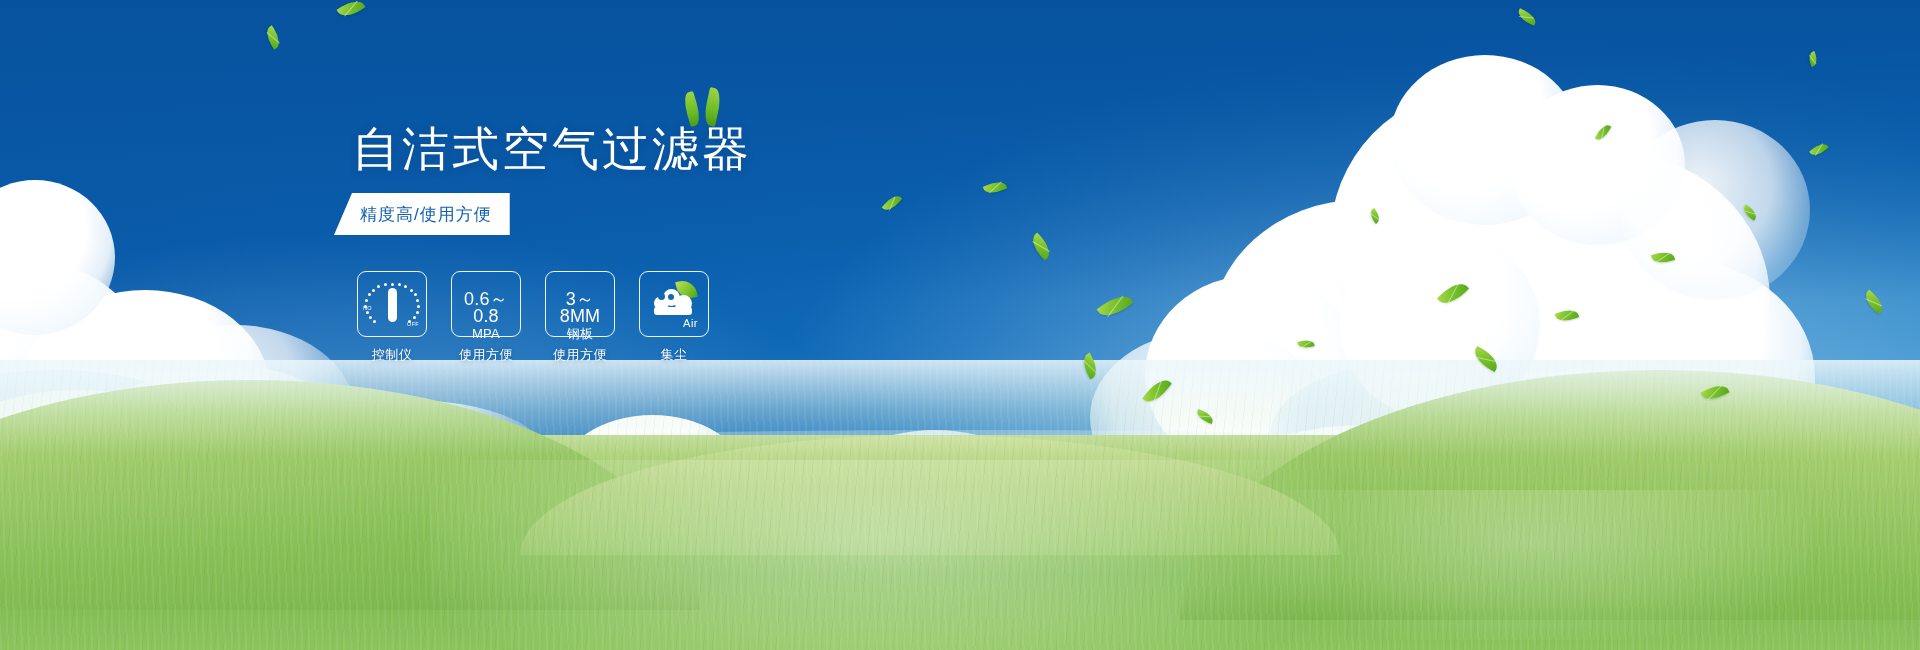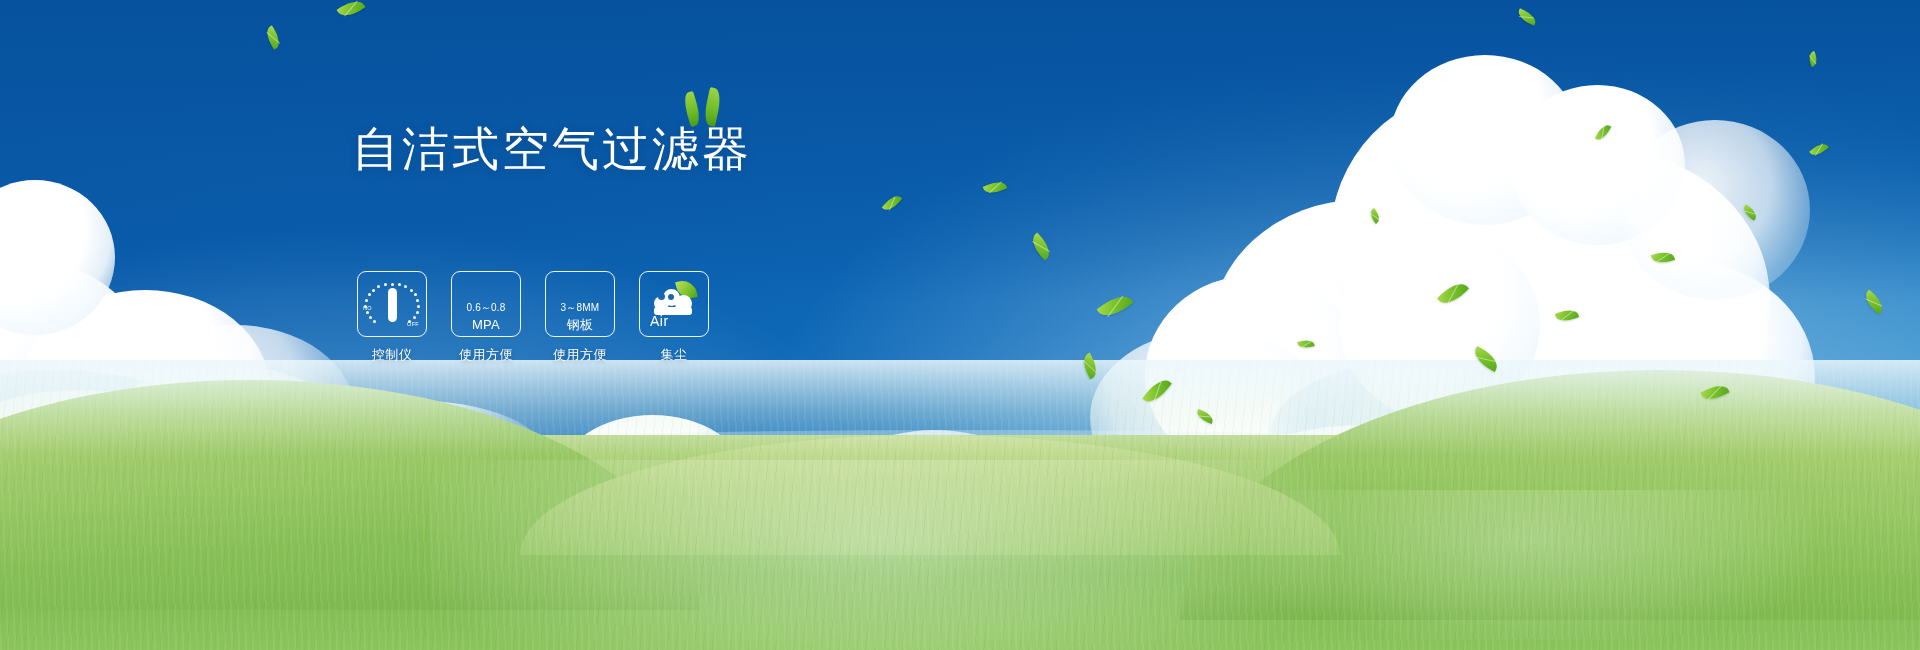--- a/index.html
+++ b/index.html
@@ -120,21 +120,21 @@
     display:flex;flex-direction:column;
     align-items:center;justify-content:center;
     color:#ffffff;
     position:relative;
     box-sizing:border-box;
   }
   .icon-text{
     font-size:13px;line-height:17px;text-align:center;
     letter-spacing:.2px;color:#fff;font-weight:300;
   }
-  .icon-text.small{font-size:10px;margin-top:24px;}
+  .icon-text.small{font-size:18px;margin-top:24px;}
   .icon-label{
     margin-top:9px;font-size:13px;color:#ffffff;white-space:nowrap;
     letter-spacing:.5px;text-shadow:0 1px 4px rgba(0,40,90,.35);
   }
 
   
   .gauge{position:relative;width:56px;height:50px;}
   .gauge .needle{
     position:absolute;left:50%;top:9px;margin-left:-4.5px;
     width:9px;height:34px;border-radius:5px;background:#fff;
@@ -158,22 +158,22 @@
   
   .airicon{position:relative;width:48px;height:44px;}
   .airicon .c{position:absolute;background:#fff;border-radius:50%;}
   .airicon .bar{position:absolute;background:#fff;border-radius:3px;}
   .airicon .leafacc{
     position:absolute;right:2px;top:-2px;width:19px;height:19px;
     background:linear-gradient(140deg,#bde05a 0%,#7ec52c 55%,#4ea417 100%);
     border-radius:0 80% 0 80%;transform:rotate(-12deg);
   }
   .airicon .airtxt{
-    position:absolute;left:0;right:0;bottom:-3px;text-align:left;
-    font-size:14px;color:#fff;letter-spacing:.5px;
+    position:absolute;left:0;right:0;bottom:-3px;text-align:right;
+    font-size:11px;color:#fff;letter-spacing:.5px;
   }
 </style>
 </head>
 <body>
 
 <div id="banner">
 
   <div class="sky"></div>
   <div class="sky-top-dark"></div>
 
@@ -264,20 +264,21 @@
   <div class="leaf" style="left:1368px;top:212px;width:14px;height:8px;transform:rotate(54deg);"></div>
 
   <div class="content">
 
     <div class="sprout" style="left:686px;top:92px;width:12px;height:34px;transform:rotate(-16deg);"></div>
     <div class="sprout" style="left:706px;top:88px;width:13px;height:38px;transform:rotate(12deg) scaleX(-1);"></div>
 
     <div class="title">自洁式空气过滤器</div>
 
     <div class="pills">
+      <div class="pill pill-light">精度高/使用方便</div>
     </div>
 
     <div class="icons">
 
       <div class="icon-cell">
         <div class="icon-box">
           <div class="gauge">
             <div class="needle"></div>
             <div class="tick" style="left:26.5px;top:4px;"></div>
             <div class="tick" style="left:33.5px;top:4.4px;"></div>

